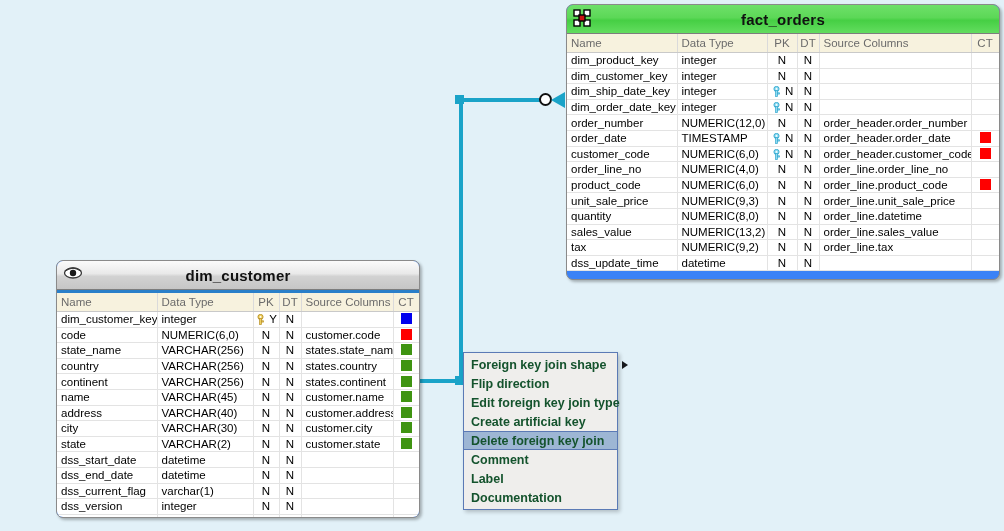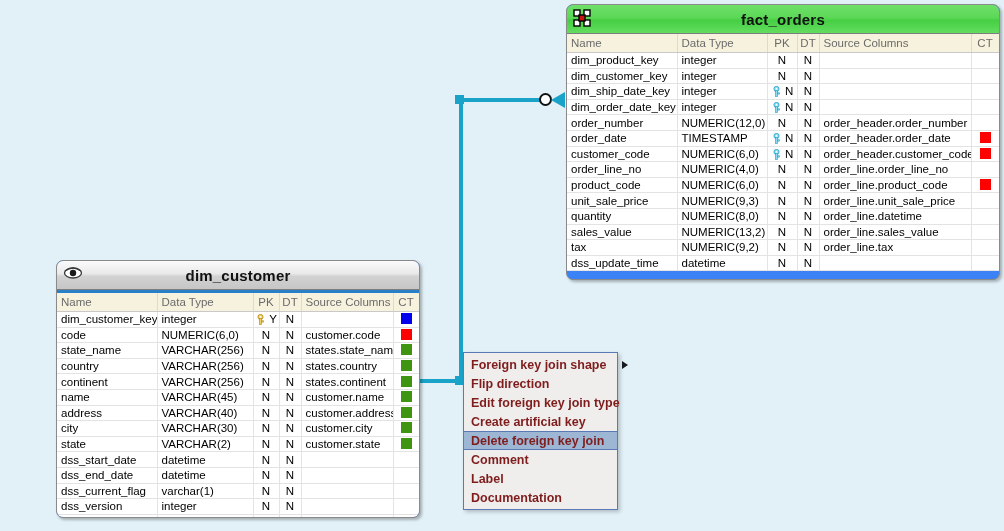--- a/index.html
+++ b/index.html
@@ -102,21 +102,21 @@
     background:#efeeec;
     border:1px solid #5b7ab5;
     box-sizing:border-box;
     box-shadow:2px 2px 4px rgba(0,0,0,.22);
     padding:2px 0;
   }
   .mi{
     height:19px;
     display:flex;align-items:center;
     padding:0 10px 0 7px;
-    font-size:12.5px;font-weight:bold;color:#7f1d1d;
+    font-size:12.5px;font-weight:bold;color:#14532d;
     white-space:nowrap;
     box-sizing:border-box;
     position:relative;
   }
   .mi.sel{
     background:#9db6d4;
     border-top:1px solid #5b7ab5;
     border-bottom:1px solid #5b7ab5;
   }
   .mi .sublabel{flex:1;}

